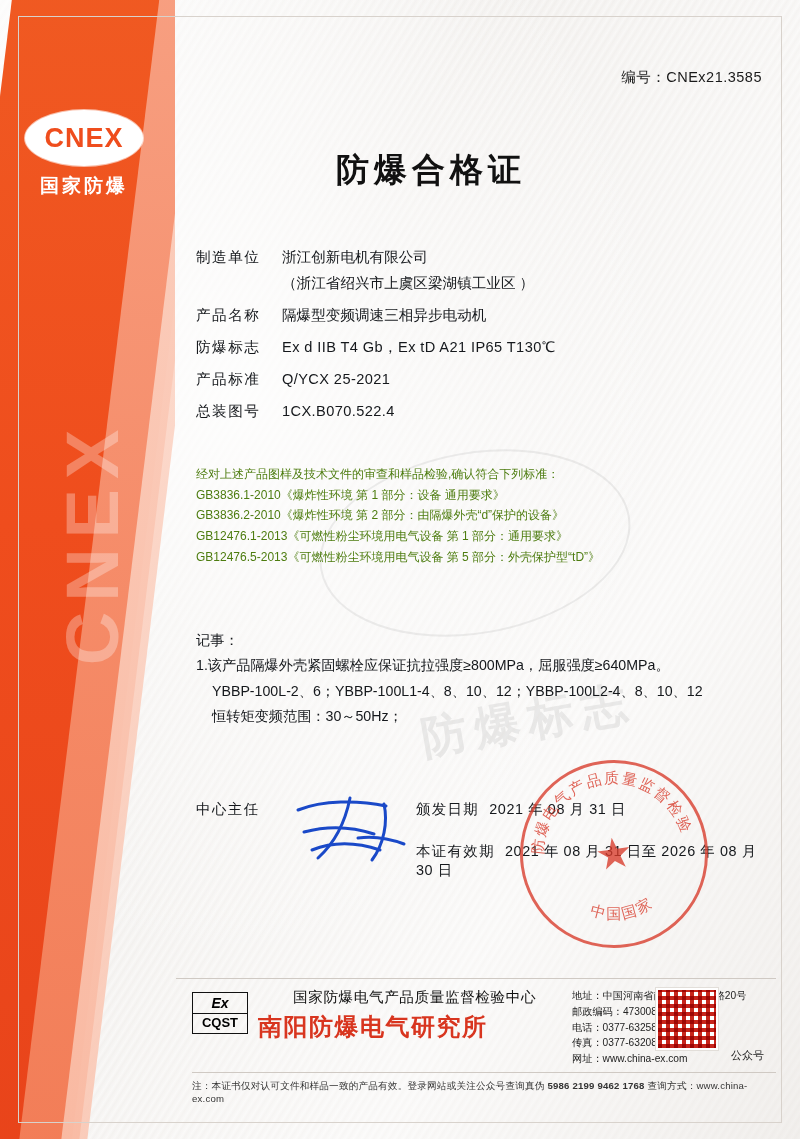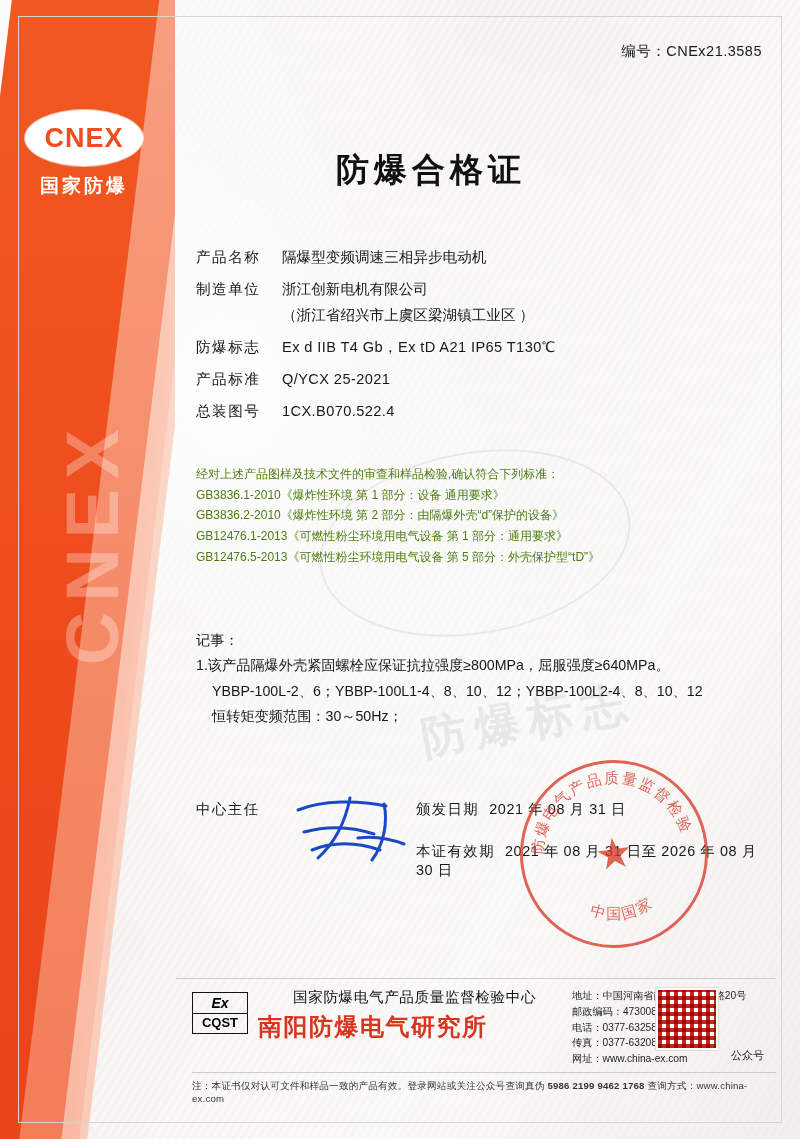--- a/index.html
+++ b/index.html
@@ -119,21 +119,21 @@
     color: #ffffff;
     font-size: 19px;
     letter-spacing: 3px;
     font-weight: bold;
   }
 
   
   .serial {
     position: absolute;
     right: 38px;
-    top: 42px;
+    top: 68px;
     font-size: 14.5px;
     color: #1a1a1a;
     letter-spacing: .5px;
   }
 
   
   .title {
     position: absolute;
     left: 196px;
     top: 148px;
@@ -390,29 +390,29 @@
     <span>编号：</span><span>CNEx21.3585</span>
   </div>
 
   <div class="title">防爆合格证</div>
 
   <div class="watermark"></div>
   <div class="wm-text">防爆标志</div>
 
   <div class="fields">
     <div class="frow">
-      <div class="flabel">产品名称</div>
-      <div class="fvalue">隔爆型变频调速三相异步电动机</div>
-    </div>
-    <div class="frow">
       <div class="flabel">制造单位</div>
       <div class="fvalue">
         <span>浙江创新电机有限公司</span>
         <span class="sub">（浙江省绍兴市上虞区梁湖镇工业区  ）</span>
       </div>
+    </div>
+    <div class="frow">
+      <div class="flabel">产品名称</div>
+      <div class="fvalue">隔爆型变频调速三相异步电动机</div>
     </div>
     <div class="frow">
       <div class="flabel">防爆标志</div>
       <div class="fvalue mono-ish">Ex d IIB T4 Gb，Ex tD A21 IP65 T130℃</div>
     </div>
     <div class="frow">
       <div class="flabel">产品标准</div>
       <div class="fvalue mono-ish">Q/YCX 25-2021</div>
     </div>
     <div class="frow">

